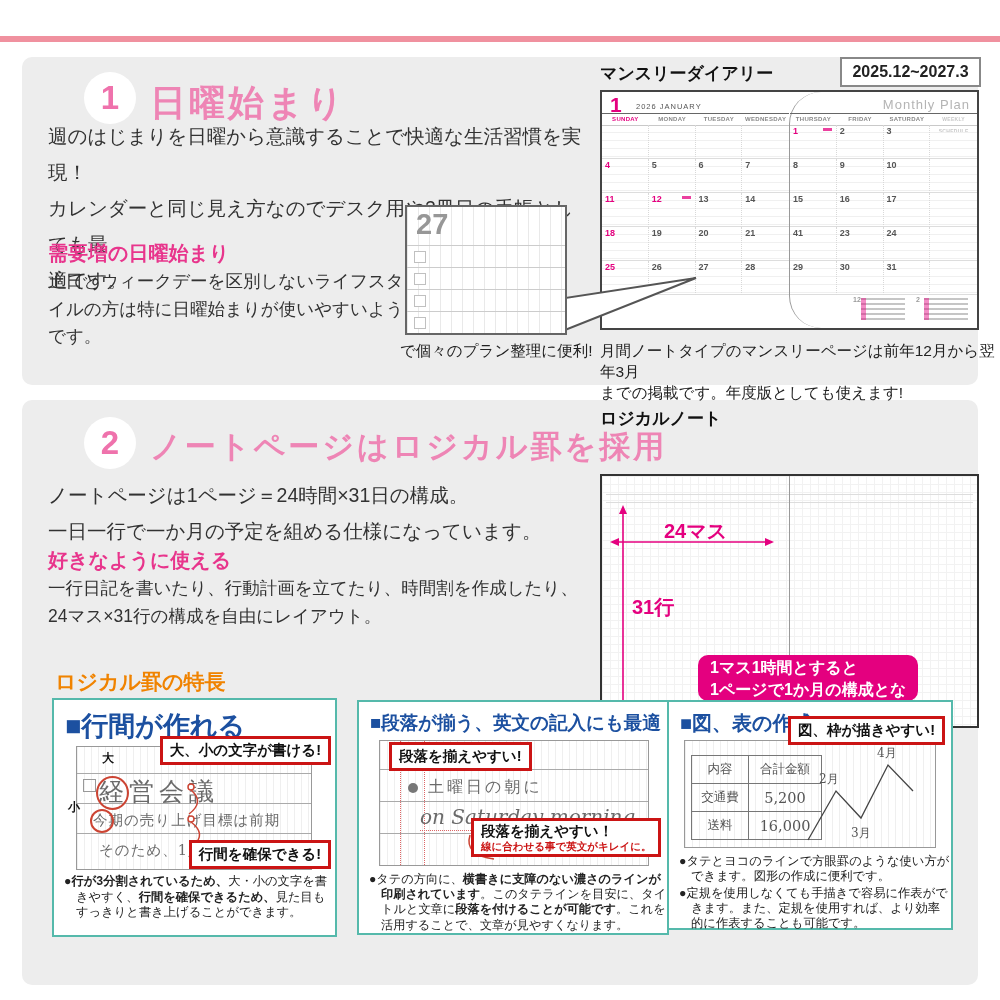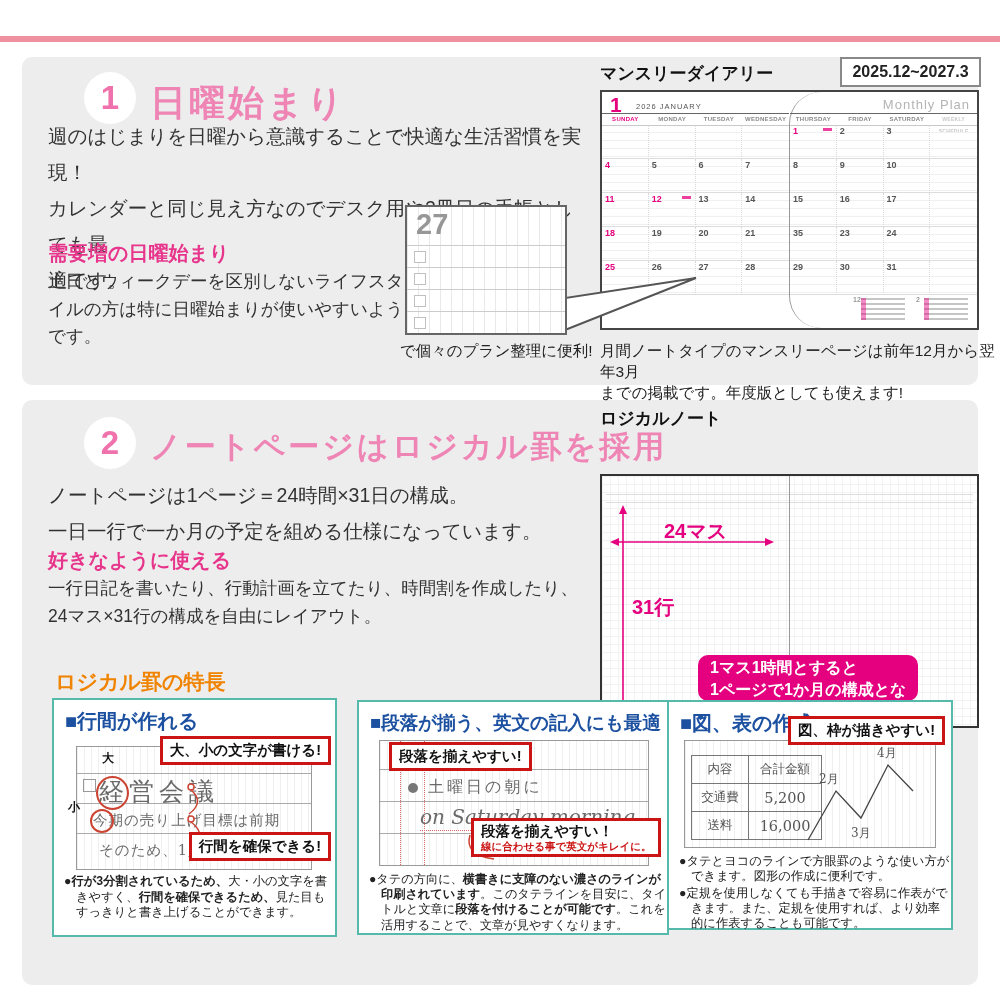--- a/index.html
+++ b/index.html
@@ -256,21 +256,21 @@
             <span class="dt">15</span>
           </div>
         <div class="cc">
             <span class="dt">16</span>
           </div>
         <div class="cc">
             <span class="dt">17</span>
           </div>
         <div class="cc"></div>
         <div class="cc">
-            <span class="dt">35</span>
+            <span class="dt">41</span>
           </div>
         <div class="cc">
             <span class="dt">23</span>
           </div>
         <div class="cc">
             <span class="dt">24</span>
           </div>
         <div class="cc"></div>
         <div class="cc">
             <span class="dt">29</span>
@@ -334,42 +334,42 @@
     <span class="dim-label" style="left:30px;top:118px;">31行</span>
     <div id="nb-pill">
       <div>1マス1時間とすると</div>
       <div>1ページで1か月の構成となる</div>
     </div>
   </div>
 
   <div class="abs" id="feat-head">ロジカル罫の特長</div>
 
   <div class="fbox" id="fbox1">
-    <div class="ftitle" style="font-size:20px;">■行間が作れる</div>
+    <div class="ftitle" style="font-size:27px;">■行間が作れる</div>
     <div class="fig" style="left:22px;top:46px;width:234px;height:122px;">
       <div class="hline" style="top:26px;"></div>
       <div class="hline" style="top:56px;"></div>
       <div class="hline" style="top:86px;"></div>
       <span style="position:absolute;left:6px;top:32px;width:11px;height:11px;border:1px solid #999;"></span>
       <span class="hand" style="left:22px;top:28px;font-size:25px;letter-spacing:5px;">経営会議</span>
       <span class="ellipse" style="left:19px;top:29px;width:29px;height:30px;"></span>
       <span class="hand" style="left:16px;top:64px;font-size:14.5px;letter-spacing:1px;">今期の売り上げ目標は前期</span>
       <span class="ellipse" style="left:13px;top:62px;width:20px;height:20px;"></span>
       <span class="hand" style="left:22px;top:94px;font-size:14.5px;letter-spacing:1px;">そのため、1人当たりの達成</span>
       <svg class="abs" style="left:96px;top:34px;" width="60" height="70">
         <circle cx="18" cy="6" r="3" fill="#fff" stroke="#c43" stroke-width="1.5"></circle>
         <path d="M18,9 q14,12 -2,24" fill="none" stroke="#c43" stroke-width="1.5"></path>
         <circle cx="18" cy="38" r="3" fill="#fff" stroke="#c43" stroke-width="1.5"></circle>
         <path d="M18,41 q16,12 2,24" fill="none" stroke="#c43" stroke-width="1.5"></path>
       </svg>
     </div>
     <span class="sizelab" style="left:48px;top:50px;">大</span>
     <span class="sizelab" style="left:14px;top:99px;">小</span>
     <span class="badge" style="right:4px;top:36px;">大、小の文字が書ける!</span>
-    <span class="badge" style="right:4px;top:132px;margin-left:28px;">行間を確保できる!</span>
+    <span class="badge" style="right:4px;top:140px;margin-left:28px;">行間を確保できる!</span>
     <p class="blt" style="left:10px;top:174px;width:258px;">
       <span class="bd">●行が3分割されているため、</span><span>大・小の文字を書きやすく、</span><span class="bd">行間を確保できるため、</span><span>見た目もすっきりと書き上げることができます。</span>
     </p>
   </div>
 
   <div class="fbox" id="fbox2">
     <div class="ftitle" style="font-size:18.5px;">■段落が揃う、英文の記入にも最適</div>
     <div class="fig" style="left:20px;top:38px;width:268px;height:124px;">
       <div class="hline" style="top:28px;"></div>
       <div class="hline" style="top:60px;"></div>

